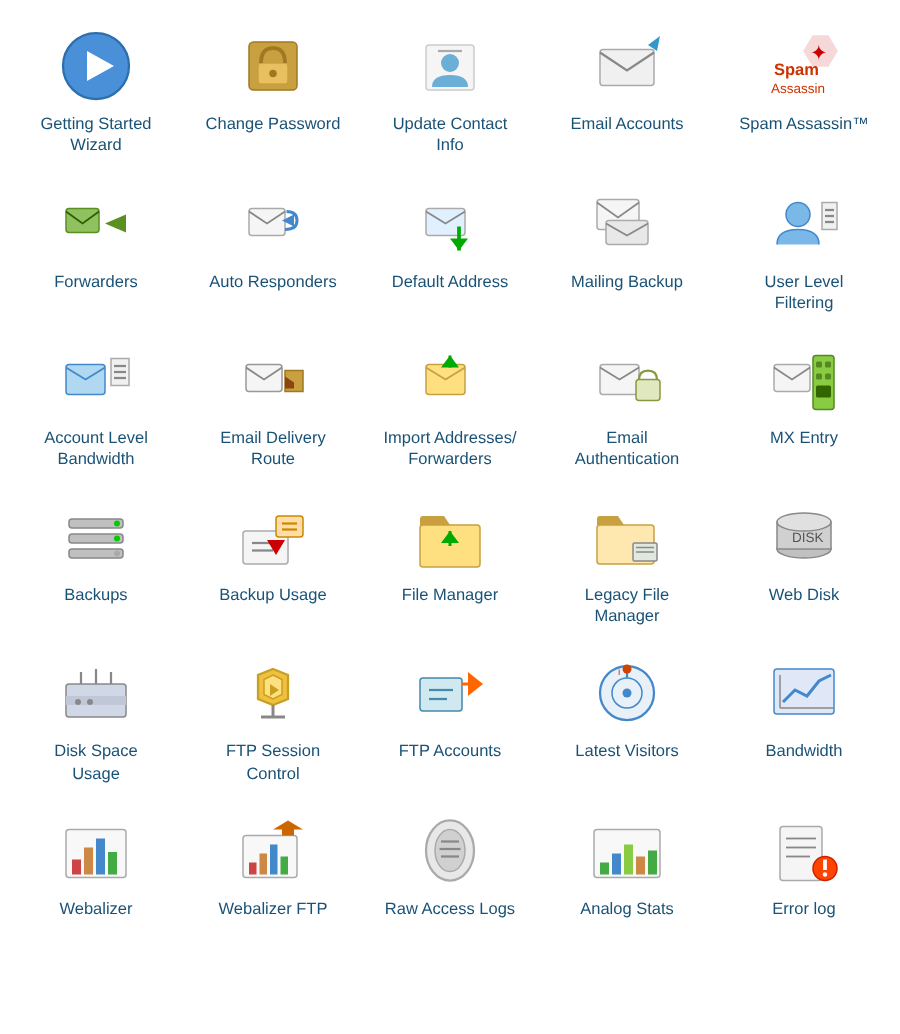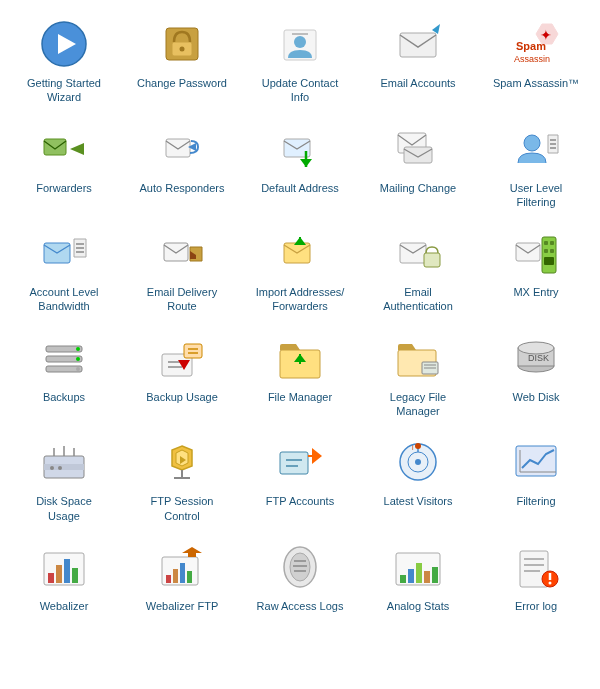--- a/index.html
+++ b/index.html
@@ -136,21 +136,21 @@
     </div>
     <div class="item">
       <div class="icon-wrap">
         <svg width="48" height="48" viewBox="0 0 48 48">
       <rect x="4" y="8" width="28" height="20" rx="2" fill="#f5f5f5" stroke="#aaa" stroke-width="1"></rect>
       <polyline points="4,10 18,20 32,10" fill="none" stroke="#888" stroke-width="1.2"></polyline>
       <rect x="10" y="22" width="28" height="16" rx="2" fill="#e8e8e8" stroke="#aaa" stroke-width="1"></rect>
       <polyline points="10,24 24,32 38,24" fill="none" stroke="#888" stroke-width="1.2"></polyline>
     </svg>
       </div>
-      <div class="item-label">Mailing Change</div>
+      <div class="item-label">Mailing Backup</div>
     </div>
     <div class="item">
       <div class="icon-wrap">
         <svg width="48" height="48" viewBox="0 0 48 48">
       <circle cx="20" cy="18" r="8" fill="#7ab8e8" stroke="#4488cc" stroke-width="1"></circle>
       <path d="M6 38 Q6 28 20 28 Q34 28 34 38" fill="#7ab8e8" stroke="#4488cc" stroke-width="1"></path>
       <polygon points="36,10 46,10 46,28 36,28" fill="#f0f0f0" stroke="#aaa" stroke-width="1"></polygon>
       <line x1="38" y1="15" x2="44" y2="15" stroke="#888" stroke-width="1.5"></line>
       <line x1="38" y1="19" x2="44" y2="19" stroke="#888" stroke-width="1.5"></line>
       <line x1="38" y1="23" x2="44" y2="23" stroke="#888" stroke-width="1.5"></line>
@@ -333,21 +333,21 @@
     </div>
     <div class="item">
       <div class="icon-wrap">
         <svg width="48" height="48" viewBox="0 0 48 48">
       <rect x="4" y="8" width="40" height="30" rx="2" fill="#e0e8f8" stroke="#4488cc" stroke-width="1"></rect>
       <line x1="8" y1="34" x2="8" y2="12" stroke="#888" stroke-width="1"></line>
       <line x1="8" y1="34" x2="44" y2="34" stroke="#888" stroke-width="1"></line>
       <polyline points="10,30 18,22 26,26 34,16 42,12" fill="none" stroke="#4488cc" stroke-width="2"></polyline>
     </svg>
       </div>
-      <div class="item-label">Filtering</div>
+      <div class="item-label">Bandwidth</div>
     </div>
     <div class="item">
       <div class="icon-wrap">
         <svg width="48" height="48" viewBox="0 0 48 48">
       <rect x="4" y="10" width="40" height="32" rx="2" fill="#f8f8f8" stroke="#aaa" stroke-width="1"></rect>
       <rect x="8" y="30" width="6" height="10" fill="#cc4444"></rect>
       <rect x="16" y="22" width="6" height="18" fill="#cc8844"></rect>
       <rect x="24" y="16" width="6" height="24" fill="#4488cc"></rect>
       <rect x="32" y="25" width="6" height="15" fill="#44aa44"></rect>
     </svg>

